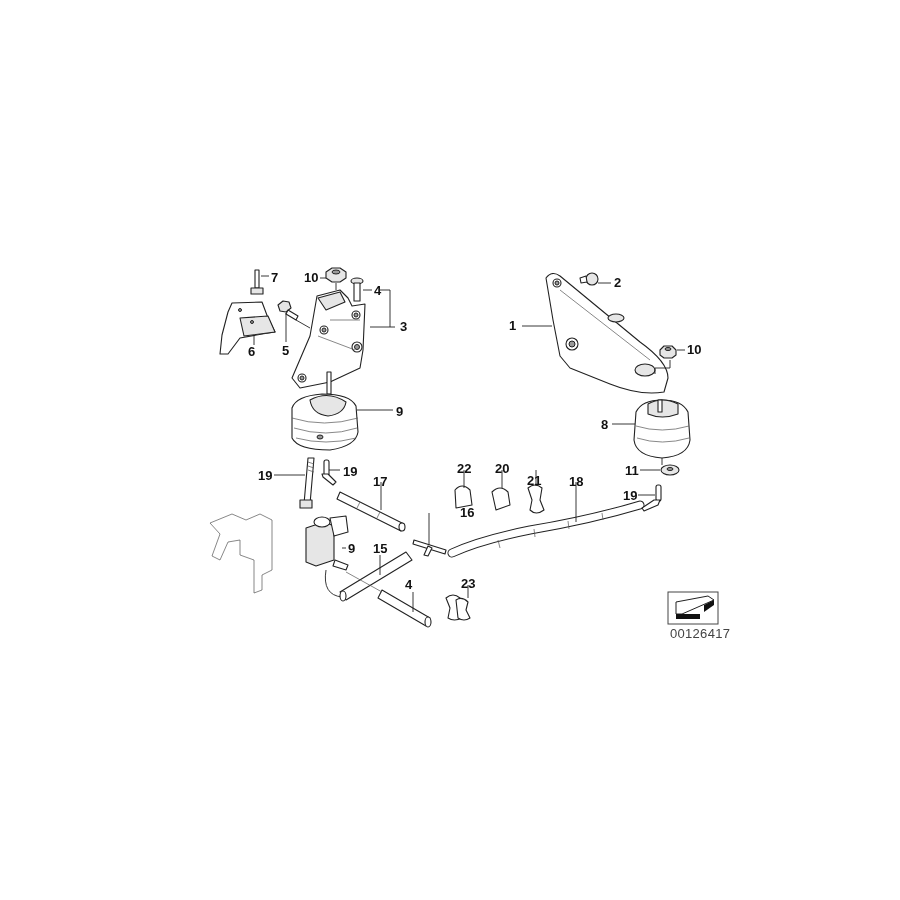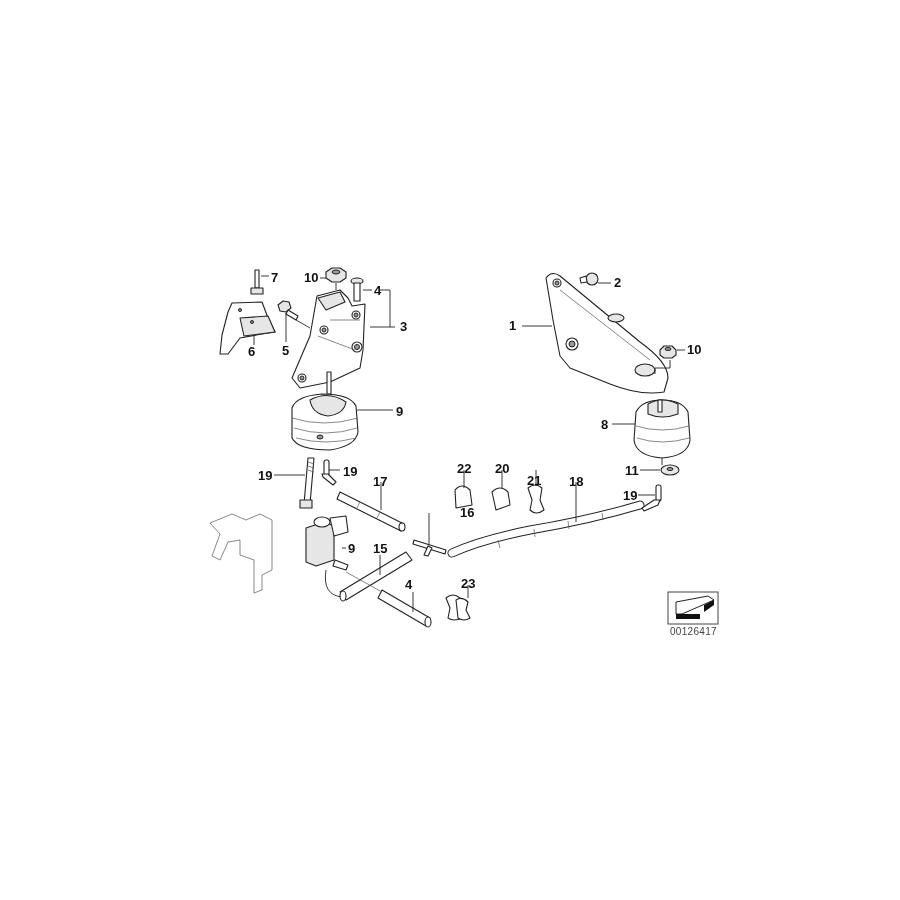--- a/index.html
+++ b/index.html
@@ -1,19 +1,19 @@
 <!DOCTYPE html>
 <html><head>
 <meta charset="utf-8">
 <style>
   html,body{margin:0;padding:0;background:#fff;}
   #canvas{position:relative;width:900px;height:900px;background:#fff;overflow:hidden;font-family:"Liberation Sans",sans-serif;}
   svg.art{position:absolute;left:0;top:0;}
   .lbl{position:absolute;font-size:13px;font-weight:bold;color:#111;line-height:1;white-space:nowrap;}
-  .ref{position:absolute;font-size:10px;color:#444;letter-spacing:0.3px;}
+  .ref{position:absolute;font-size:13px;color:#444;letter-spacing:0.3px;}
   .p{fill:#fff;stroke:#222;stroke-width:1.1;stroke-linejoin:round;}
   .g{fill:#e6e6e6;stroke:#222;stroke-width:1.1;stroke-linejoin:round;}
   .d{fill:#999;stroke:#222;stroke-width:1;}
   .l{fill:none;stroke:#222;stroke-width:0.9;}
   .f{fill:none;stroke:#555;stroke-width:0.7;}
 </style>
 </head>
 <body>
 
 <div id="canvas">

